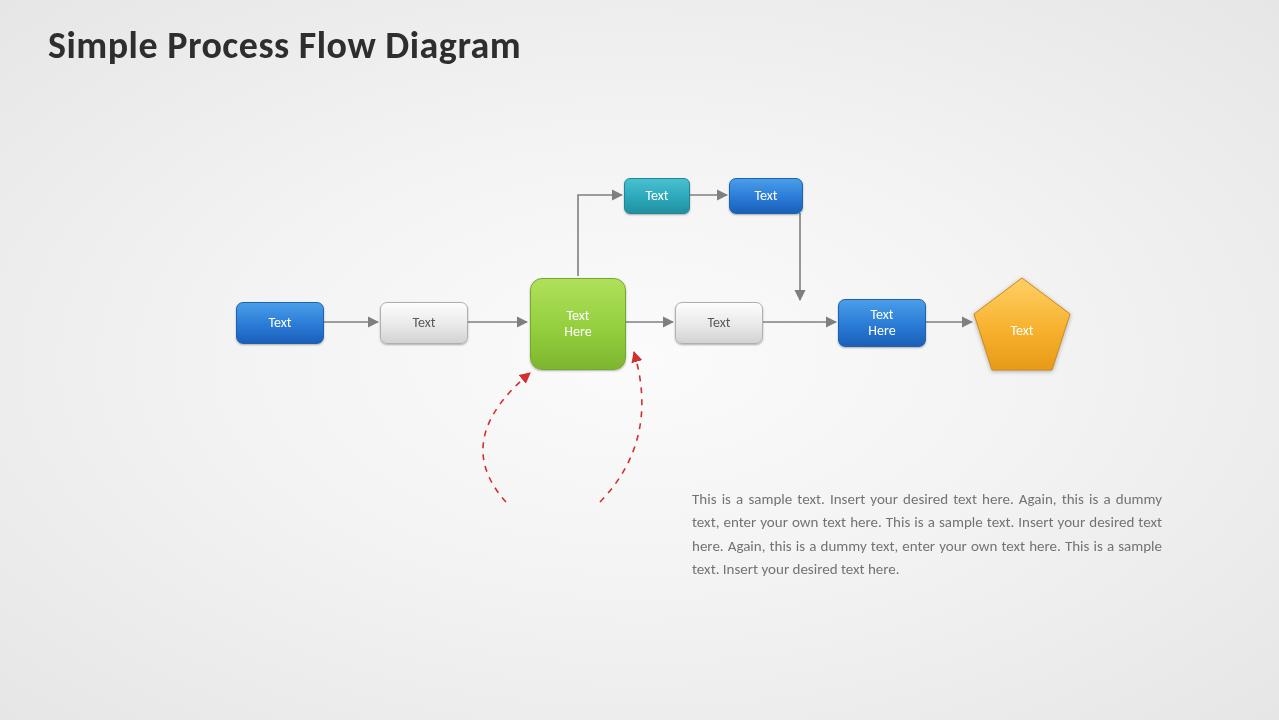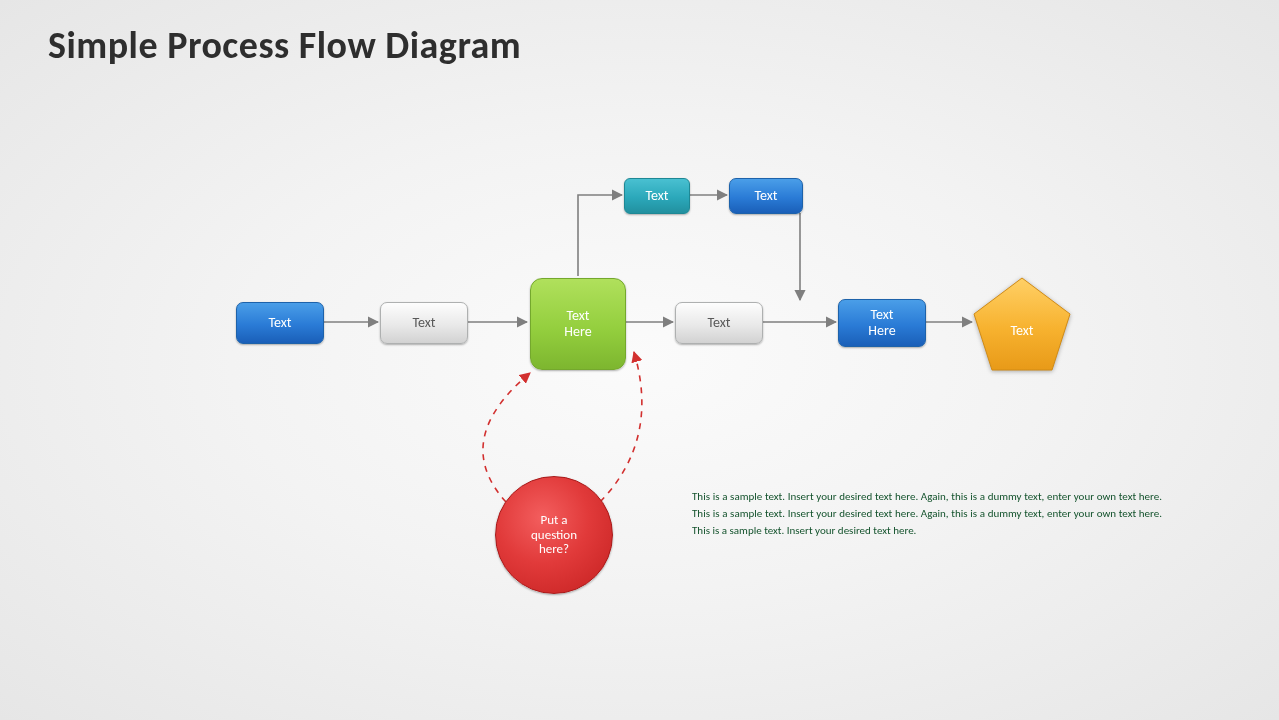--- a/index.html
+++ b/index.html
@@ -8,21 +8,21 @@
 .stage{position:absolute;left:0;top:0;width:1279px;height:720px}
 .node{position:absolute;display:flex;align-items:center;justify-content:center;text-align:center;color:#fff;font-size:14px;line-height:1.15;box-shadow:0 1px 2px rgba(0,0,0,.3)}
 .blue{background:linear-gradient(to bottom,#4a9ee8 0%,#2a7bd6 55%,#1a5fb8 100%);border:1px solid #1d62aa;border-radius:7px}
 .gray{background:linear-gradient(to bottom,#fdfdfd 0%,#e9e9e9 55%,#d2d2d2 100%);border:1px solid #aeb0b0;border-radius:7px;color:#595959}
 .teal{background:linear-gradient(to bottom,#49c0d1 0%,#2ba8ba 55%,#22909f 100%);border:1px solid #1e8895;border-radius:6px}
 .green{background:linear-gradient(to bottom,#b0e05c 0%,#94cf3e 55%,#7db62f 100%);border:1px solid #74a82d;border-radius:12px}
 .circle{border-radius:50%;background:radial-gradient(circle at 40% 35%,#f35e5e 0%,#e13a3a 45%,#c31f1f 100%);border:1px solid #a81a1a}
 .pent{background:none;border:none;box-shadow:none;position:absolute}
 .pent svg{position:absolute;left:0;top:0;filter:drop-shadow(0 1px 2px rgba(0,0,0,.3))}
 .pent .lab{position:absolute;left:0;top:0;width:100%;height:100%;display:flex;align-items:center;justify-content:center;padding-top:12px;box-sizing:border-box}
-.desc{position:absolute;font-size:11px;color:#14532d;line-height:1.55;text-align:justify}
+.desc{position:absolute;font-size:15px;color:#737373;line-height:1.55;text-align:justify}
 svg.wires{position:absolute;left:0;top:0;width:1279px;height:720px;pointer-events:none}
 </style>
 </head>
 <body>
 
 <div class="stage">
 
   <div class="title">Simple Process Flow Diagram</div>
 
   <svg class="wires">
@@ -69,19 +69,16 @@
           <stop offset="0%" stop-color="#ffd066"></stop>
           <stop offset="55%" stop-color="#f7b22f"></stop>
           <stop offset="100%" stop-color="#e89a18"></stop>
         </linearGradient>
       </defs>
       <polygon points="50,2 98,38 80,94 20,94 2,38" fill="url(#pg)" stroke="#d08a14" stroke-width="1"></polygon>
     </svg>
     <div class="lab" style="color:#fff;font-size:14px">Text</div>
   </div>
 
-  <div class="node circle" style="left:495px;top:476px;width:116px;height:116px;white-space:pre-line;font-size:13px">Put a
-question
-here?</div>
 
   <div class="desc" style="left:692px;top:488px;width:470px">This is a sample text. Insert your desired text here. Again, this is a dummy text, enter your own text here. This is a sample text. Insert your desired text here. Again, this is a dummy text, enter your own text here. This is a sample text. Insert your desired text here.</div>
 
 </div>
 
 </body></html>

